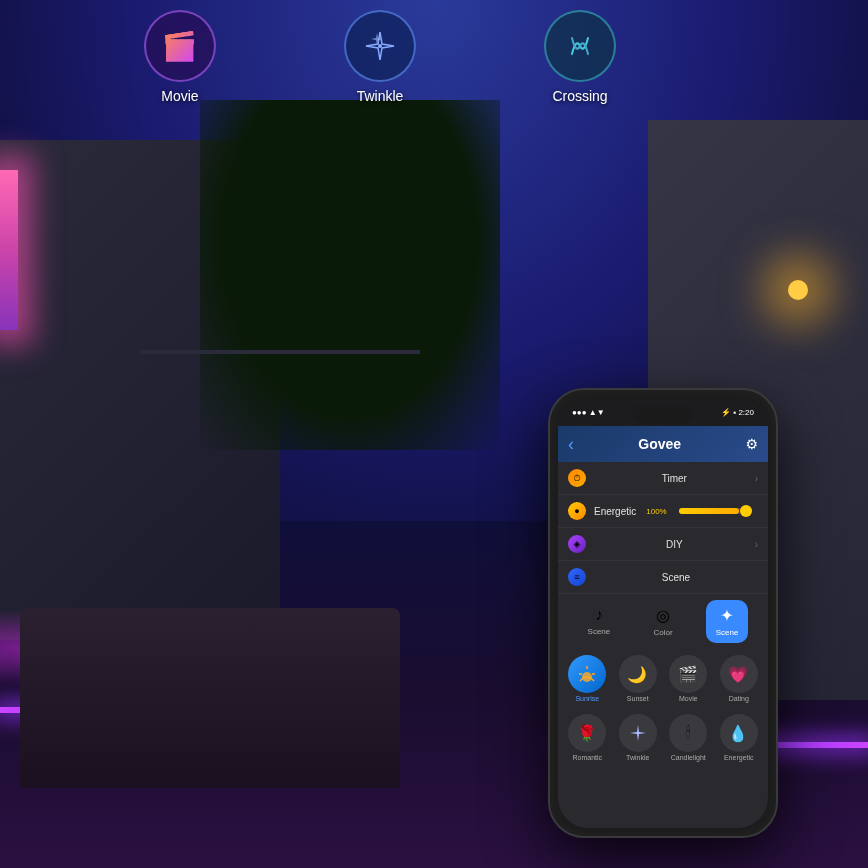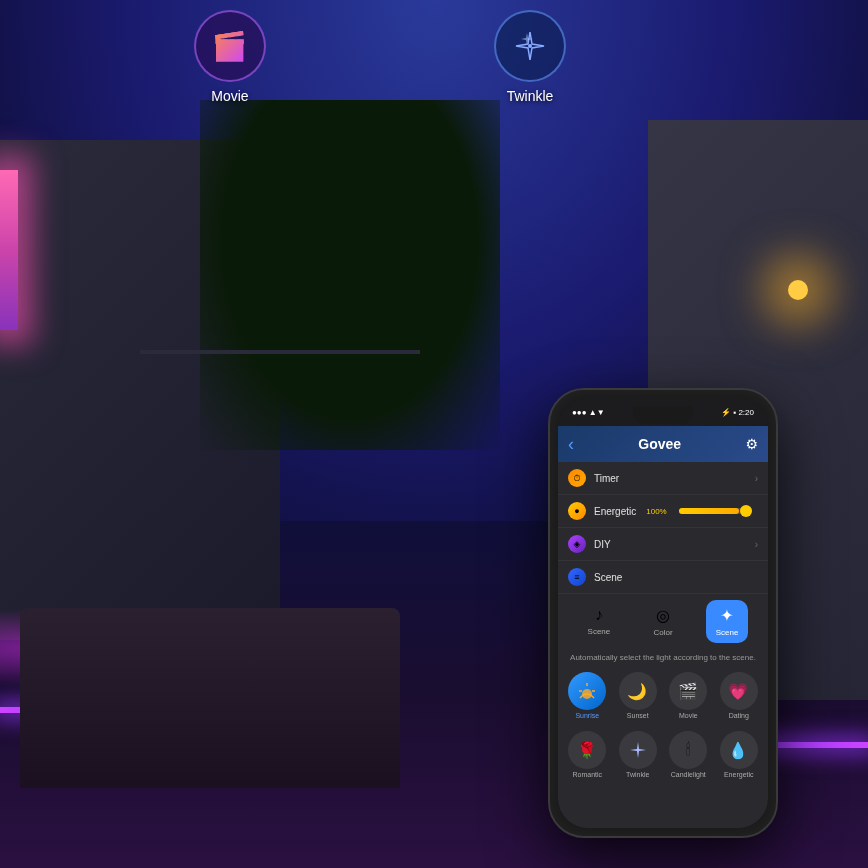--- a/index.html
+++ b/index.html
@@ -268,20 +268,21 @@
       display: flex;
       align-items: center;
       justify-content: center;
       font-size: 9px;
     }
 
     .menu-text {
       color: #e0e0e0;
       font-size: 10px;
       flex: 1;
+      text-align: center;
     }
 
     .menu-chevron {
       color: #666;
       font-size: 10px;
     }
 
     
     .brightness-bar-container {
       height: 6px;
@@ -422,20 +423,29 @@
   <div class="icon-item">
     <div class="icon-circle icon-twinkle">
       <svg width="36" height="36" viewBox="0 0 36 36">
         <path d="M18 4 L20 16 L32 18 L20 20 L18 32 L16 20 L4 18 L16 16 Z" fill="none" stroke="#88aaff" stroke-width="1.5"></path>
         <circle cx="18" cy="18" r="2" fill="#88aaff"></circle>
         <path d="M12 8 L13 13 L18 14 L13 15 L12 20 L11 15 L6 14 L11 13 Z" fill="#aaccff" opacity="0.6" transform="translate(3,-3)"></path>
       </svg>
     </div>
     <span class="icon-label">Twinkle</span>
   </div>
+  <div class="icon-item">
+    <div class="icon-circle icon-crossing">
+      <svg width="40" height="40" viewBox="0 0 40 40">
+        <path d="M12 28 Q16 12 20 20 Q24 28 28 12" fill="none" stroke="#44ccdd" stroke-width="2" stroke-linecap="round"></path>
+        <path d="M12 12 Q16 28 20 20 Q24 12 28 28" fill="none" stroke="#44aacc" stroke-width="2" stroke-linecap="round"></path>
+      </svg>
+    </div>
+    <span class="icon-label">Crossing</span>
+  </div>
 </div>
 
 <div class="phone-wrapper">
   <div class="phone-outer">
     <div class="phone-screen">
 
       <div class="status-bar">
         <div class="status-notch"></div>
         <span class="status-left">●●● ▲▼</span>
         <span class="status-right">
@@ -490,21 +500,20 @@
           <div class="mode-tab">
             <span class="mode-tab-icon">◎</span>
             <span class="mode-tab-label">Color</span>
           </div>
           <div class="mode-tab active">
             <span class="mode-tab-icon" style="color:#fff;">✦</span>
             <span class="mode-tab-label">Scene</span>
           </div>
         </div>
 
-        <div class="subtitle-text">Automatically select the light according to the scene.</div>
 
         <div class="scene-grid">
           <div class="scene-item">
             <div class="scene-icon-circle active">
               <svg width="22" height="22" viewBox="0 0 22 22">
                 <circle cx="11" cy="14" r="5" fill="#ffaa22" opacity="0.8"></circle>
                 <line x1="11" y1="3" x2="11" y2="6" stroke="#ffaa22" stroke-width="1.5"></line>
                 <line x1="3" y1="11" x2="6" y2="11" stroke="#ffaa22" stroke-width="1.5"></line>
                 <line x1="16" y1="11" x2="19" y2="11" stroke="#ffaa22" stroke-width="1.5"></line>
                 <path d="M4 18 Q11 10 18 18" fill="none" stroke="#ffaa22" stroke-width="1.5"></path>

